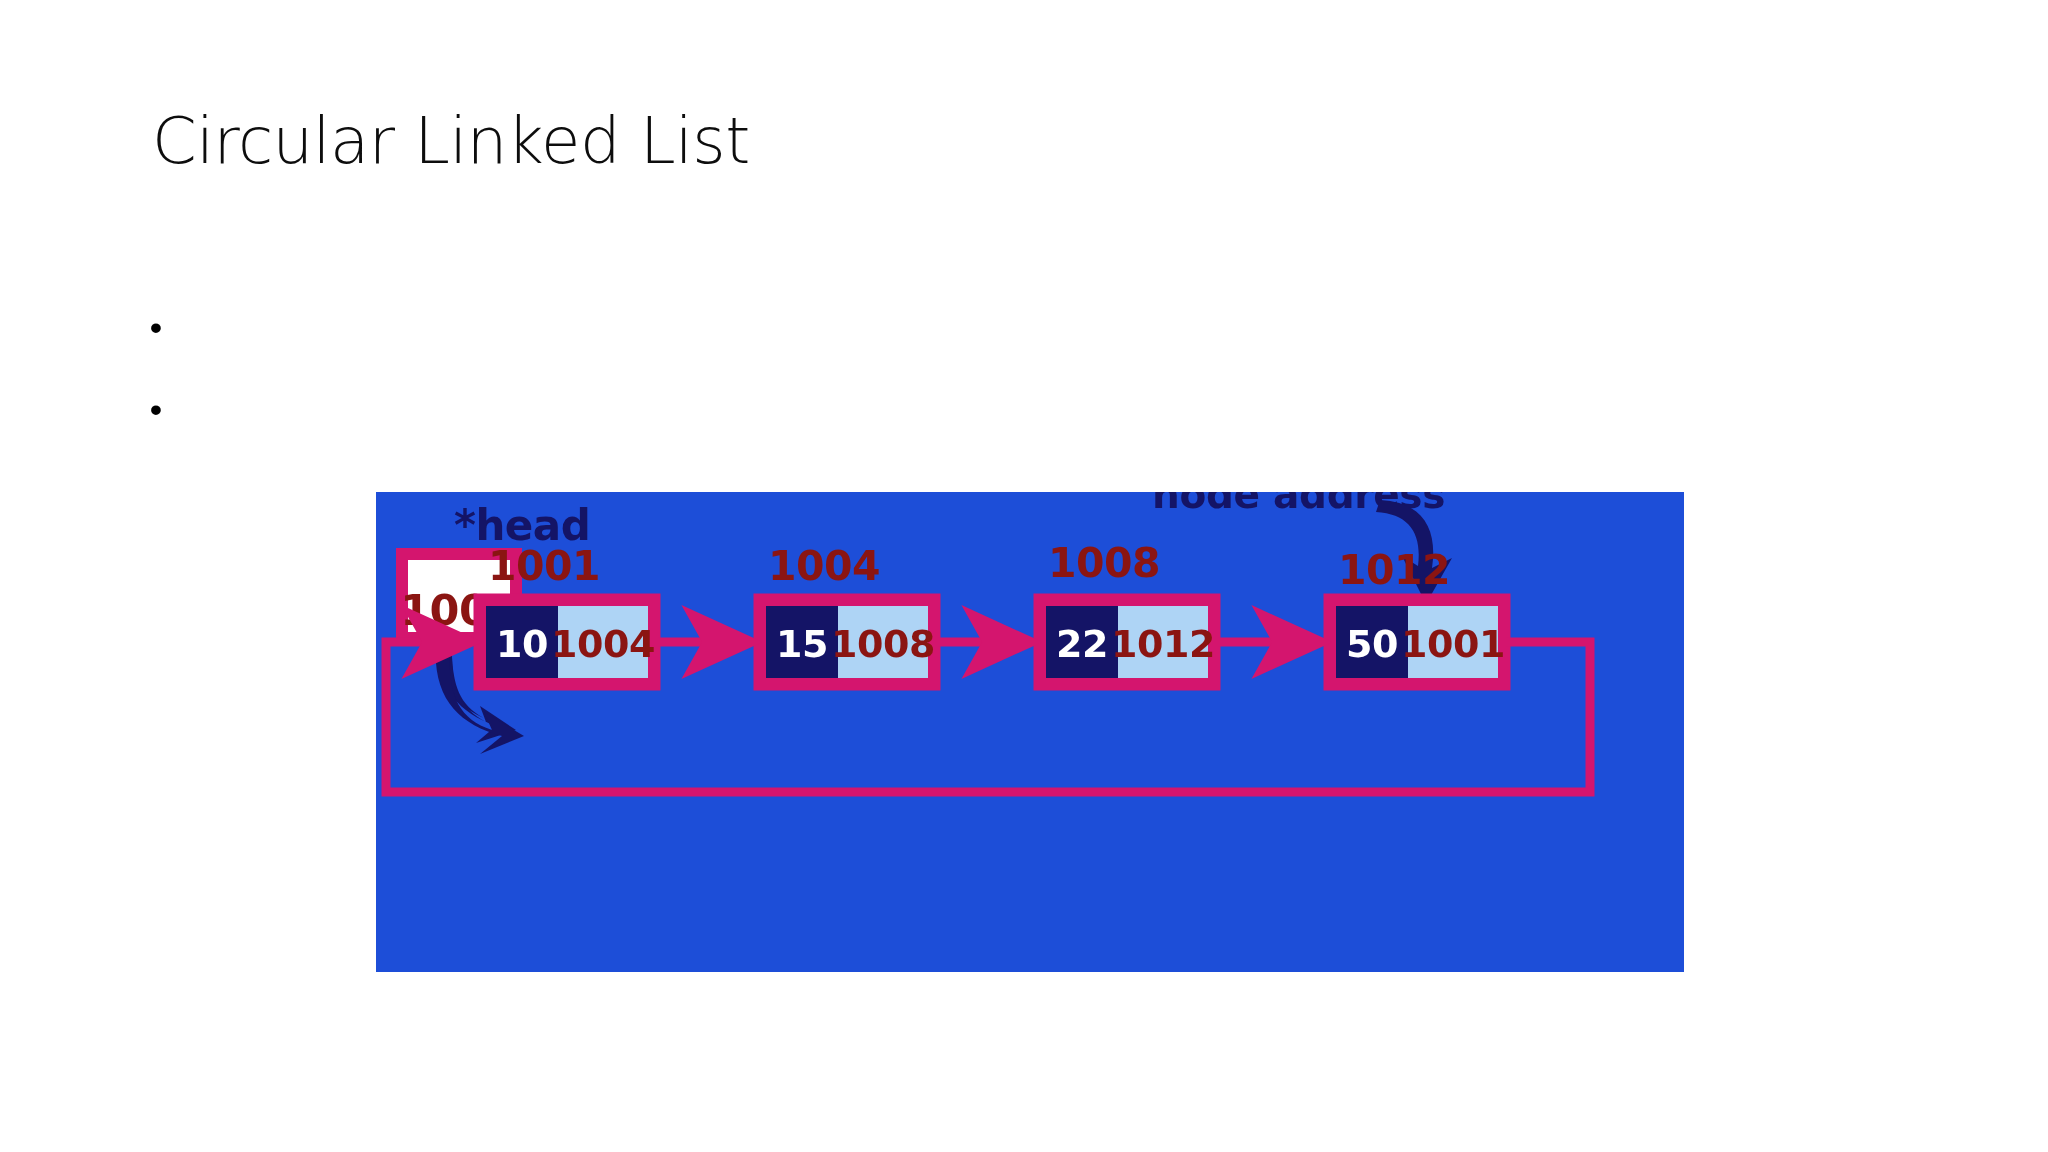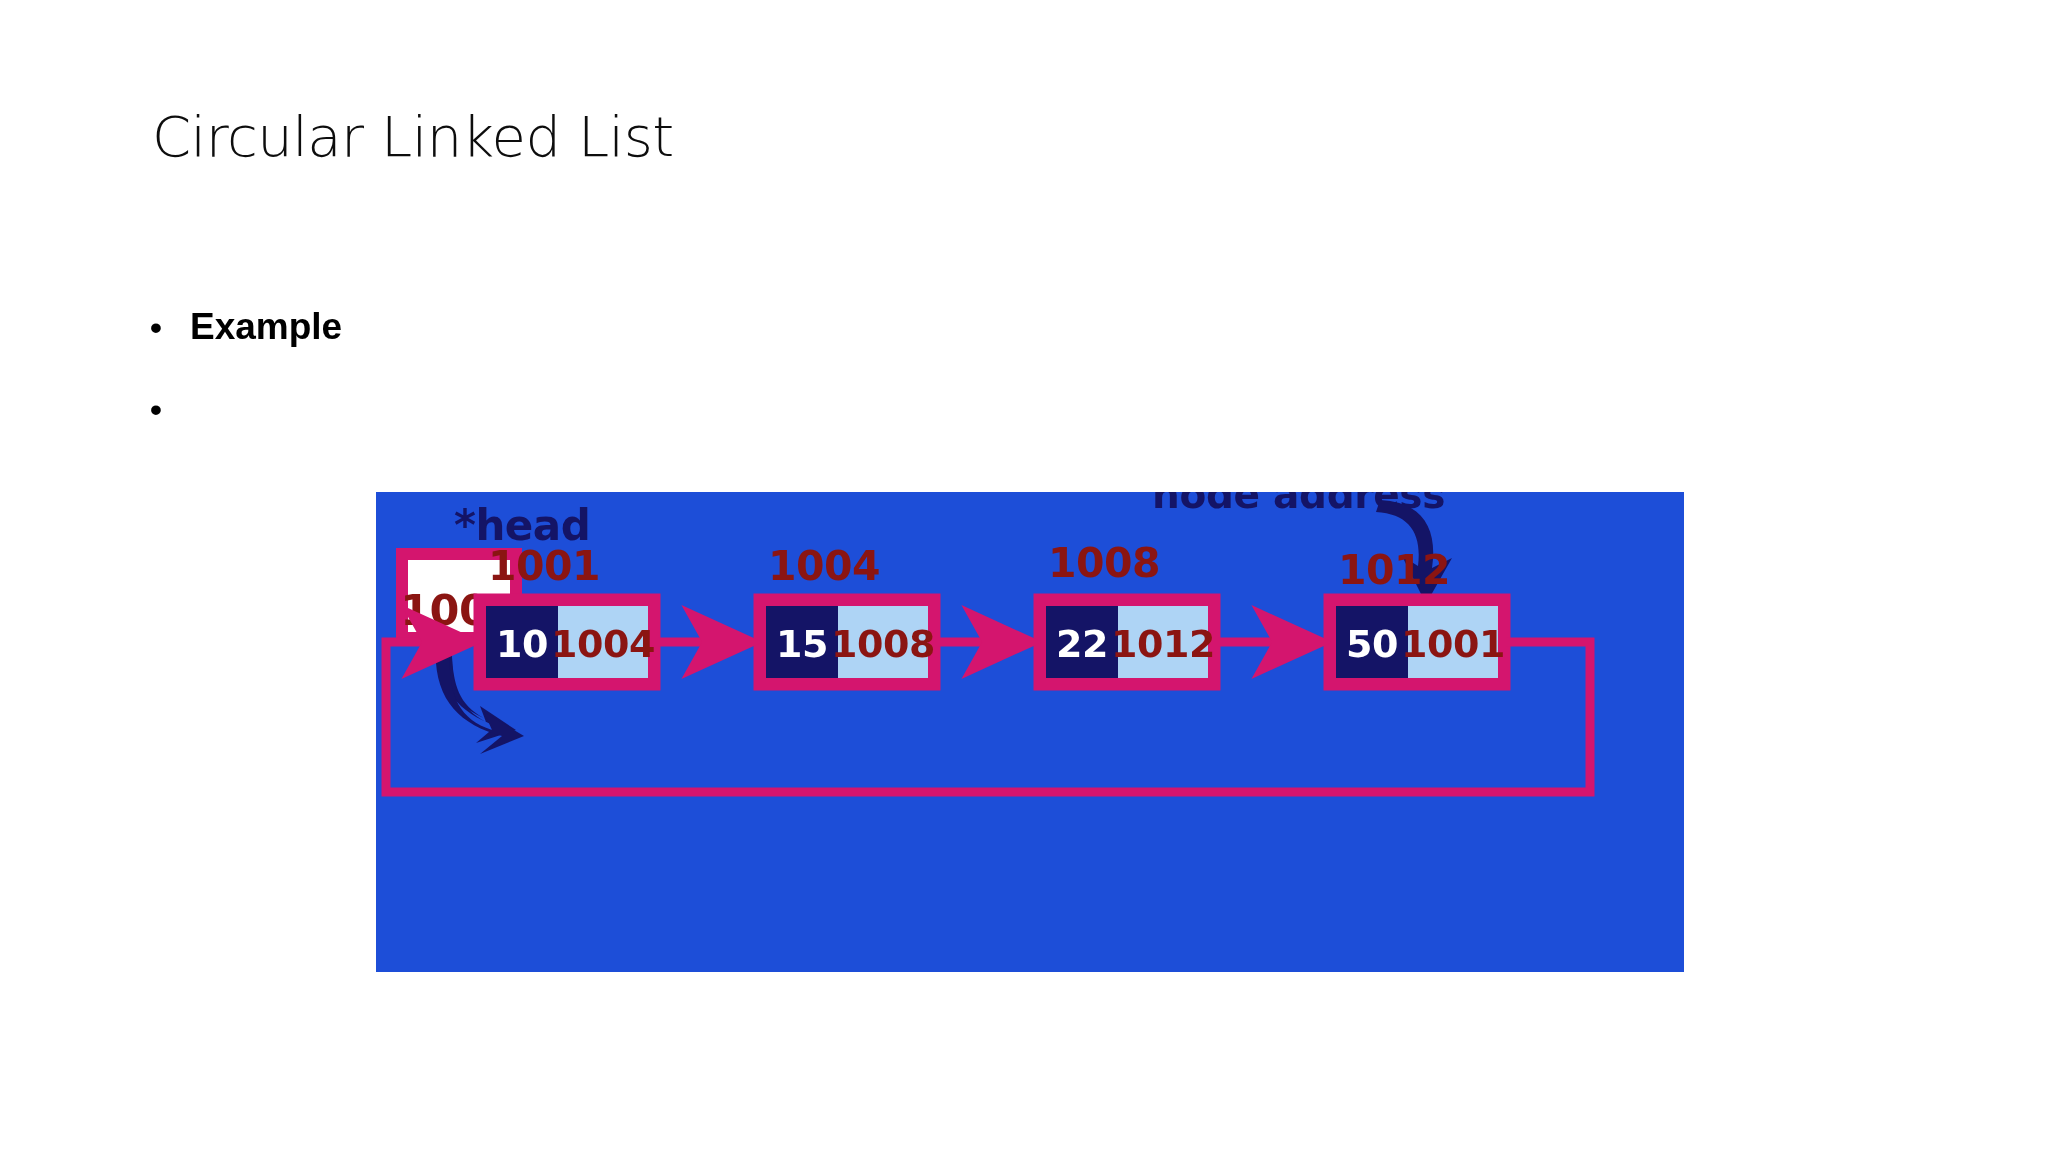--- a/index.html
+++ b/index.html
@@ -15,21 +15,21 @@
     overflow: hidden;
     font-family: "Liberation Sans", sans-serif;
     color: #000000;
   }
 
   
   #slide-title {
     position: absolute;
     left: 152px;
     top: 106px;
-    font-size: 56px;
+    font-size: 64px;
     font-weight: 300;
     letter-spacing: -0.5px;
     line-height: 1.1;
     color: #0d0d0d;
     white-space: nowrap;
     font-family: "DejaVu Sans", sans-serif;
   }
 
   
   #bullet-list {
@@ -77,21 +77,20 @@
 </style>
 </head>
 <body>
 
 <div id="slide-title">Circular Linked List</div>
 
 <div id="bullet-list">
 
   <div class="bullet-row">
     <span class="bullet-dot">•</span>
-    <span class="bullet-text">Example</span>
   </div>
 
   <div class="bullet-row">
     <span class="bullet-dot">•</span>
     <span class="bullet-text"></span>
   </div>
 
 </div>
 
 <div id="diagram">

